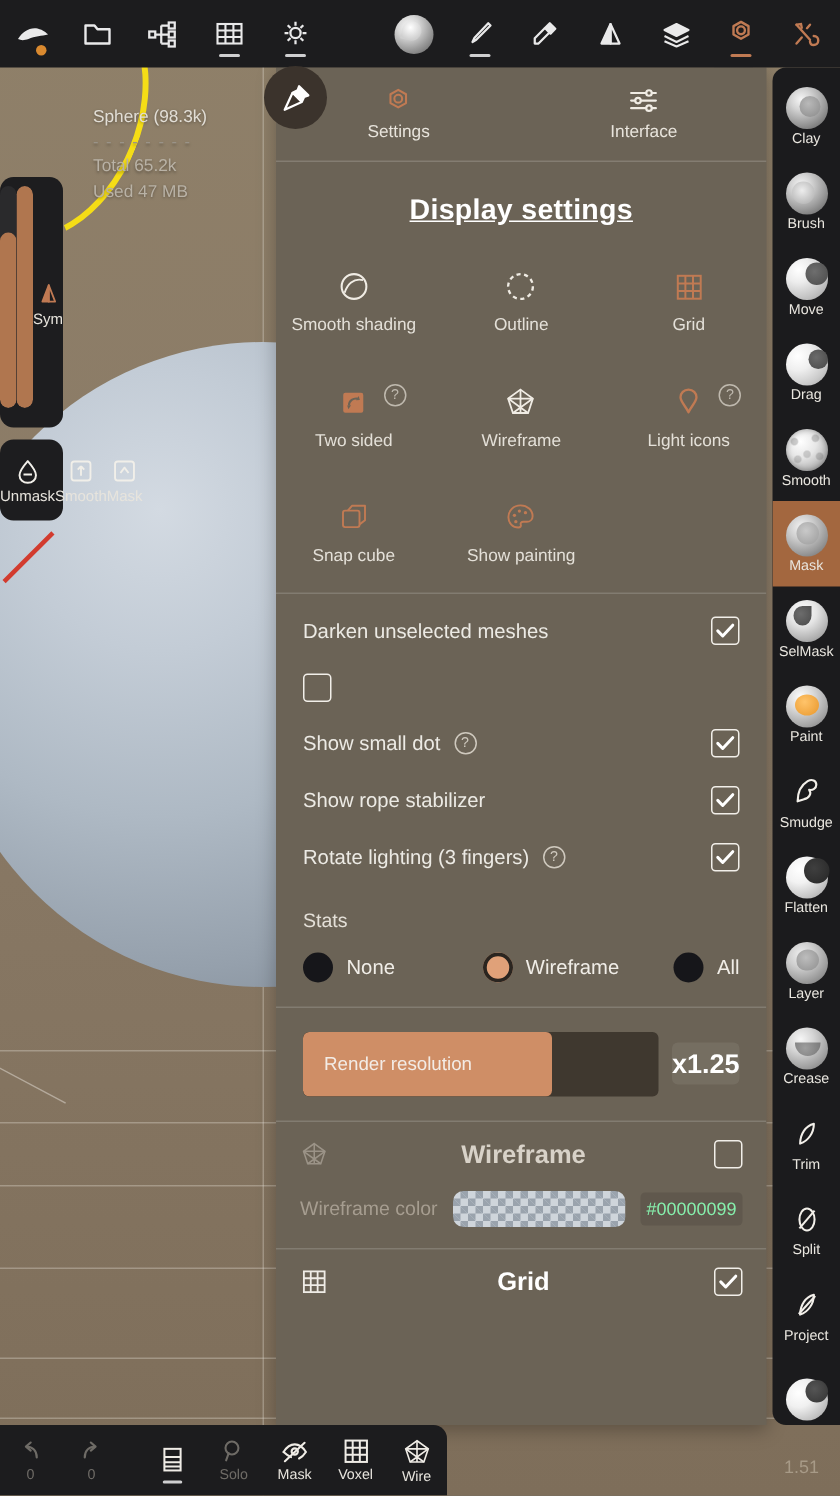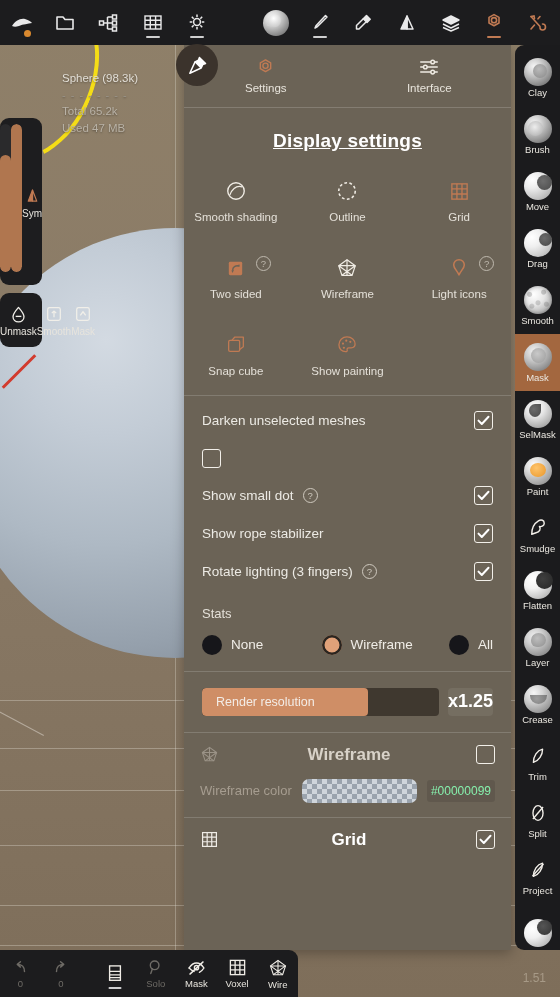--- a/index.html
+++ b/index.html
@@ -198,21 +198,21 @@
   .rgroup:nth-child(2){ width:130px; }
   .rdot{
     width:20px;height:20px;border-radius:50%;
     background:#16161a;
   }
   .rdot.on{ background:#e0a179; box-shadow:inset 0 0 0 2.5px #2a2520; }
   .rlabel{ color:#f0ede7; font-size:13.5px; }
 
   .slider-wrap{ padding:16px 18px; display:flex; align-items:center; gap:9px; }
   .slider{
-    flex:1; height:28px; border-radius:4px;
+    flex:1; height:43px; border-radius:4px;
     background:#3f382f;
     position:relative; overflow:hidden;
     display:flex; align-items:center;
   }
   .slider .fill{
     position:absolute; left:0; top:0; bottom:0;
     width:70%; background:#cf8e66; border-radius:4px;
   }
   .slider .stext{
     position:relative; color:#f3ece6; font-size:12.5px; padding-left:14px;

